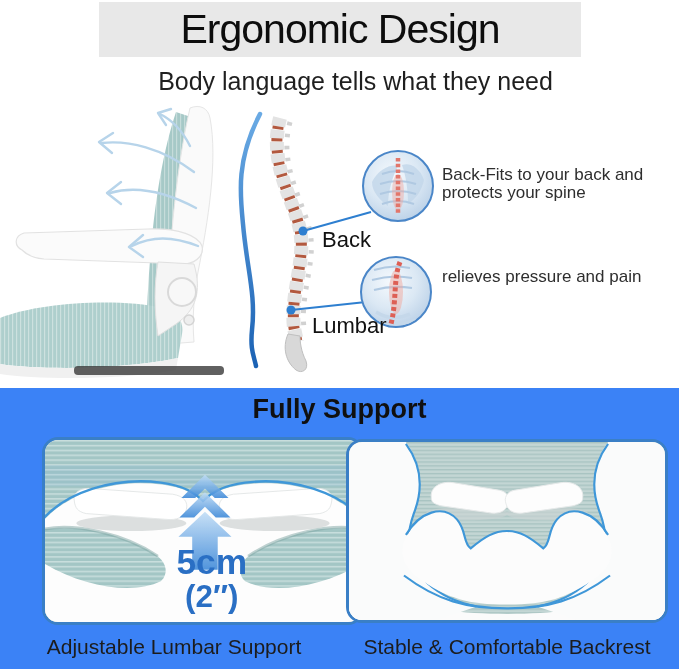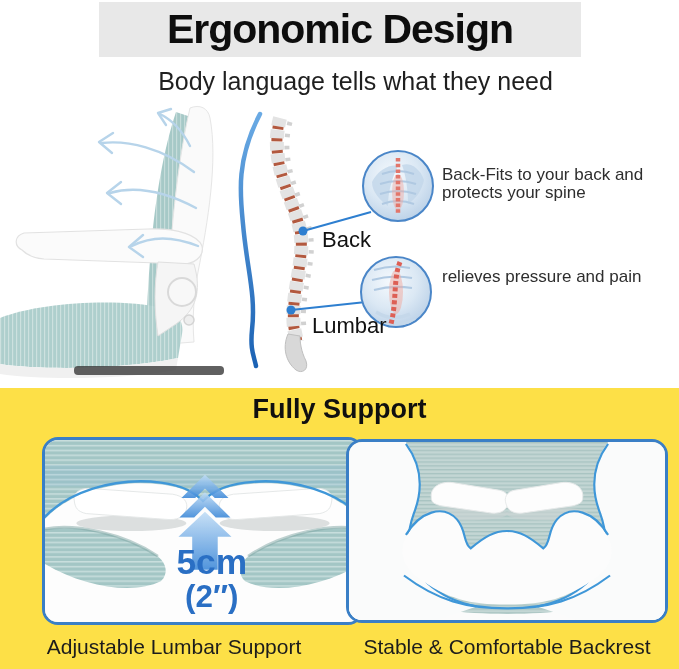--- a/index.html
+++ b/index.html
@@ -8,21 +8,21 @@
     background:#ffffff;
     font-family:"Liberation Sans",sans-serif;
     -webkit-font-smoothing:antialiased;
   }
   
   .title-band{
     position:absolute;left:99px;top:2px;width:482px;height:55px;
     background:#e8e8e8;display:flex;align-items:center;justify-content:center;
   }
   .title-band h1{
-    margin:0;font-size:41px;font-weight:bold;color:#0d0d0d;letter-spacing:-1px;
+    margin:0;font-size:41px;font-weight:normal;color:#0d0d0d;letter-spacing:-1px;
   }
   .subtitle{
     position:absolute;left:0;top:67px;width:679px;text-align:center;
     font-size:25px;color:#1f1f1f;padding-left:16px;
   }
   
   .chair-svg{position:absolute;left:0;top:96px;}
   .spine-svg{position:absolute;left:232px;top:102px;}
   .overlay-svg{position:absolute;left:0;top:0;pointer-events:none;}
   .xray{
@@ -39,21 +39,21 @@
   #back-label{left:322px;top:227px;}
   #lumbar-label{left:312px;top:313px;}
   .callout{
     position:absolute;left:442px;font-size:17px;color:#2e2e2e;line-height:18px;
   }
   #back-callout{top:166px;}
   #lumbar-callout{top:268px;}
   .callout span{display:block;}
   
   .support-section{
-    position:absolute;left:0;top:388px;width:679px;height:281px;background:#fde047;
+    position:absolute;left:0;top:388px;width:679px;height:281px;background:#3b82f6;
   }
   .support-heading{
     position:absolute;left:0;top:6px;width:679px;text-align:center;
     font-size:27px;font-weight:bold;color:#101010;margin:0;
   }
   .panel{
     position:absolute;width:322px;height:188px;box-sizing:border-box;
     border:3px solid #3a7fc6;border-radius:16px;overflow:hidden;background:#dfe8e8;
   }
   #left-panel{left:13px;top:49px;margin-left:29px;}

